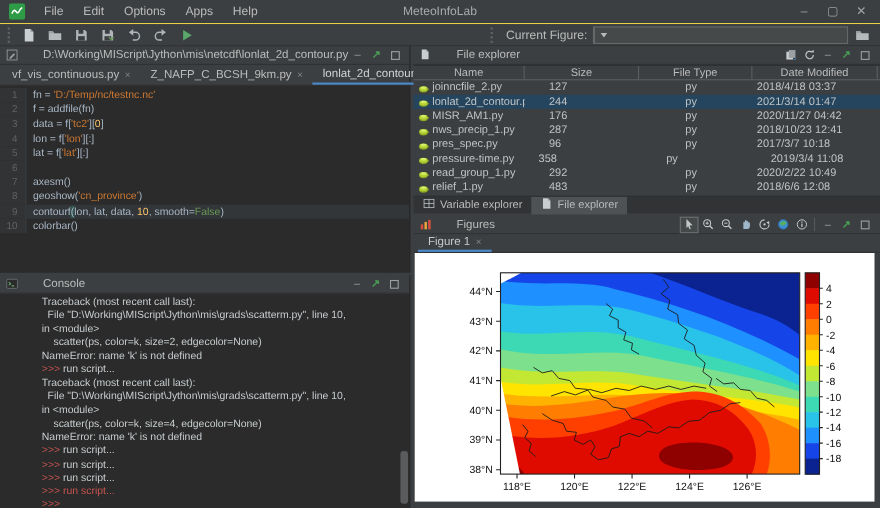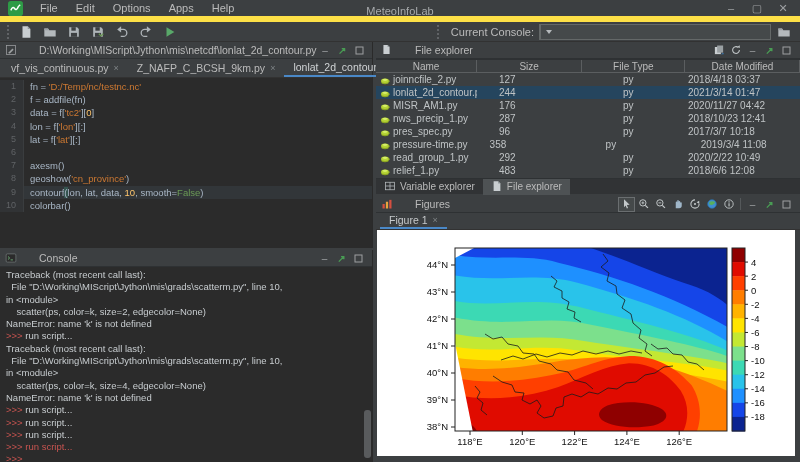--- a/index.html
+++ b/index.html
@@ -1,19 +1,19 @@
 <!DOCTYPE html>
 <html><head>
 <meta charset="utf-8">
 <style>
   html,body{margin:0;padding:0;background:#3c3f41;}
   *{box-sizing:border-box;font-family:"Liberation Sans",sans-serif;}
   .app{position:relative;width:800px;height:462px;background:#3c3f41;color:#bbbbbb;overflow:hidden;font-size:11px;}
   
-  .titlebar{position:absolute;left:0;top:0;width:800px;height:22px;display:flex;align-items:center;padding:0 4px;background:#3c3f41;border-bottom:6px solid #fde047;}
+  .titlebar{position:absolute;left:0;top:0;width:800px;height:22px;display:flex;align-items:center;padding:0 4px;background:#3c3f41;border-bottom:1px solid #fde047;}
   .logo{width:15px;height:15px;margin:0 8px 0 4px;flex:0 0 auto;}
   .menu-item{padding:0 9px;color:#bbbbbb;cursor:default;}
   .win-title{position:absolute;left:50%;top:0;transform:translateX(-50%);line-height:22px;color:#a7aaac;}
   .win-controls{margin-left:auto;display:flex;}
   .win-btn{width:26px;height:20px;display:flex;align-items:center;justify-content:center;color:#9da0a2;}
   
   .toolbar{position:absolute;left:0;top:22px;width:800px;height:20px;display:flex;align-items:center;background:#3c3f41;border-bottom:1px solid #323232;padding:0 6px;}
   .grip{width:4px;height:14px;border-left:2px dotted #606366;margin:0 5px 0 1px;}
   .tbtn{width:20px;height:17px;display:flex;align-items:center;justify-content:center;}
   .tb-right{margin-left:auto;display:flex;align-items:center;}
@@ -41,28 +41,28 @@
   .code-row{display:flex;height:13.2px;line-height:13.2px;}
   .code-row .g{width:24px;flex:0 0 auto;background:#313335;color:#606366;text-align:right;padding-right:7px;font-size:9px;border-right:1px solid #3a3d3f;}
   .code-row .c{flex:1;padding-left:6px;color:#a9b7c6;white-space:pre;}
   .code-row.hl-line .c{background:#323639;}
   .tok-s{color:#cc7832;margin-top:39px;}
   .tok-n{color:#ffc66d;}
   .tok-k{color:#6a9955;}
   .tok-hl{background:#35544f;}
   
   .console-panel{position:absolute;left:0;top:250px;width:373px;height:212px;background:#2b2b2b;border-right:1px solid #2a2a2a;}
-  .console-body{position:relative;height:195px;padding:2px 0 0 6px;font-family:"DejaVu Sans Mono",monospace;font-size:9.5px;overflow:hidden;}
+  .console-body{position:relative;height:195px;padding:2px 0 0 6px;font-family:"DejaVu Sans Mono",monospace;font-size:9.5px;overflow:hidden;margin-left:32px;}
   .con-line{height:12.3px;line-height:12.3px;white-space:pre;color:#c8cdd0;}
   .con-prompt{color:#c75450;}
   .con-red{color:#c75450;}
   .v-scroll{position:absolute;right:1px;bottom:4px;width:7px;height:48px;background:#595b5d;border-radius:3px;}
   
   .file-panel{position:absolute;left:376px;top:42px;width:424px;height:152px;background:#3c3f41;}
-  .ftable-head{height:14px;display:flex;background:#3c3f41;border-bottom:1px solid #5b5e60;border-top:1px solid #2e3133;color:#bbbbbb;font-size:10px;justify-content:space-between;}
+  .ftable-head{height:14px;display:flex;background:#3c3f41;border-bottom:1px solid #5b5e60;border-top:1px solid #2e3133;color:#bbbbbb;font-size:10px;}
   .fth{display:flex;align-items:center;justify-content:center;border-right:1px solid #5b5e60;}
   .frow{height:13px;display:flex;align-items:center;font-size:10px;color:#bfc3c5;}
   .frow.sel{background:#25455e;}
   .fcell{padding-left:4px;white-space:nowrap;overflow:hidden;display:flex;align-items:center;gap:3px;}
   .fe-tabs{position:absolute;left:0;bottom:0;width:100%;height:16px;background:#313335;display:flex;align-items:center;border-top:1px solid #2e3133;}
   .fe-tab{height:16px;display:flex;align-items:center;gap:4px;padding:0 8px;font-size:10px;color:#bbbbbb;}
   .fe-tab.active{background:#4e5254;}
   
   .figures-panel{position:absolute;left:376px;top:196px;width:424px;height:266px;background:#3c3f41;}
   .fig-tabs{height:17px;background:#3c3f41;display:flex;align-items:flex-end;padding-left:4px;border-bottom:1px solid #323232;}
@@ -139,21 +139,21 @@
           </svg>
         </span>
         <span class="tbtn">
           <svg class="icon16" viewBox="0 0 16 16">
             <path d="M4 2.5 L13 8 L4 13.5z" fill="#59a869"></path>
           </svg>
         </span>
       </span>
     <span class="tb-right">
       <span class="grip"></span>
-      <span class="cf-label">Current Console:</span>
+      <span class="cf-label">Current Figure:</span>
       <span class="combo">
         <span class="combo-arrow">
             <b></b>
           </span>
       </span>
       <span class="folder-btn">
         <svg class="icon16" viewBox="0 0 16 16">
             <path d="M1.5 4 h4.2 l1.5 2 h7.3 v7 h-13z" fill="#b4b9bc"></path>
             <path d="M1.5 4 h4.2 l1.5 2 h-5.7z" fill="#9aa0a3"></path>
           </svg>

